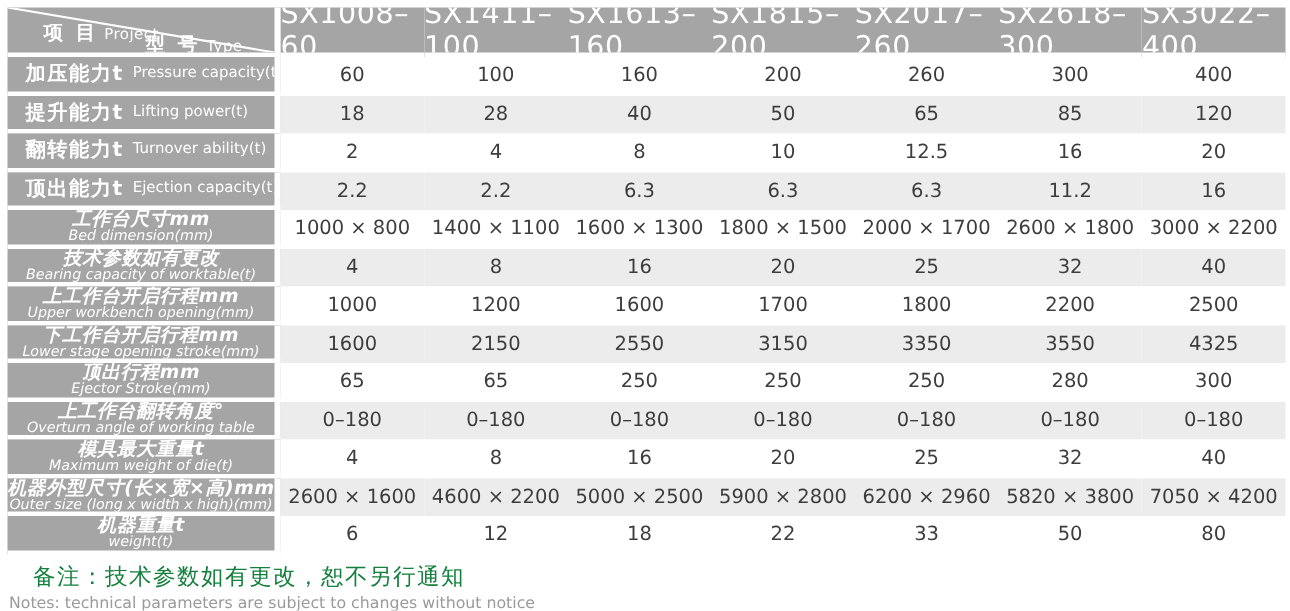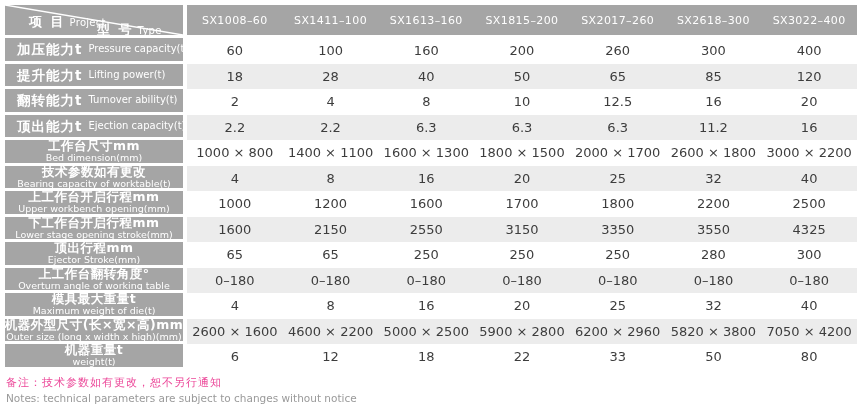--- a/index.html
+++ b/index.html
@@ -31,45 +31,45 @@
   }
   .corner svg{position:absolute;left:0;top:0;width:100%;height:100%;}
   .corner-type{position:absolute;top:14px;left:92px;white-space:nowrap;color:#fff;}
   .corner-project{position:absolute;bottom:4px;left:24px;white-space:nowrap;color:#fff;}
   .corner .zh{font-size:13px;font-weight:bold;letter-spacing:2px;}
   .corner .en{font-size:10px;margin-left:4px;letter-spacing:0.3px;}
 
   .model-header{
     background:var(--gray,#a5a5a5);
     border-bottom:3px solid #fff;
-    color:#fff;font-size:11px;letter-spacing:0.4px;
+    color:#fff;font-size:19px;letter-spacing:0.4px;
   }
 
   
   .label{
     background:var(--gray,#a5a5a5);
     border-bottom:3px solid #fff;
     border-right:4px solid #fff;
     color:#fff;line-height:1.05;
   }
   .label.one-line{justify-content:flex-start;padding-left:12px;}
   .label.one-line .zh{font-size:13.5px;font-weight:bold;letter-spacing:1px;white-space:nowrap;}
   .label.one-line .en{font-size:10px;margin-left:6px;white-space:nowrap;}
-  .label.two-line{flex-direction:column;}
+  .label.two-line{flex-direction:column;font-style:italic;}
   .label.two-line .zh{font-size:12.5px;font-weight:bold;letter-spacing:0.5px;white-space:nowrap;}
   .label.two-line .en{font-size:9.5px;margin-top:1px;white-space:nowrap;}
 
   
   .value{color:var(--valtext,#3d3d3d);font-size:13px;}
   .value.stripe{background:var(--stripe,#ececec);}
   .value.plain{background:#ffffff;}
 
   
   .notes{position:absolute;left:6px;top:375px;}
-  .notes-zh{font-size:11px;color:#ec4899;letter-spacing:1px;}
+  .notes-zh{font-size:15px;color:#15803d;letter-spacing:1px;margin-left:16px;}
   .notes-en{font-size:10.5px;color:#9a9a9a;margin-top:2px;}
 </style>
 </head>
 <body>
 
 <div class="page">
 
   <div class="spec-table" id="grid">
 
     <div class="cell corner">

